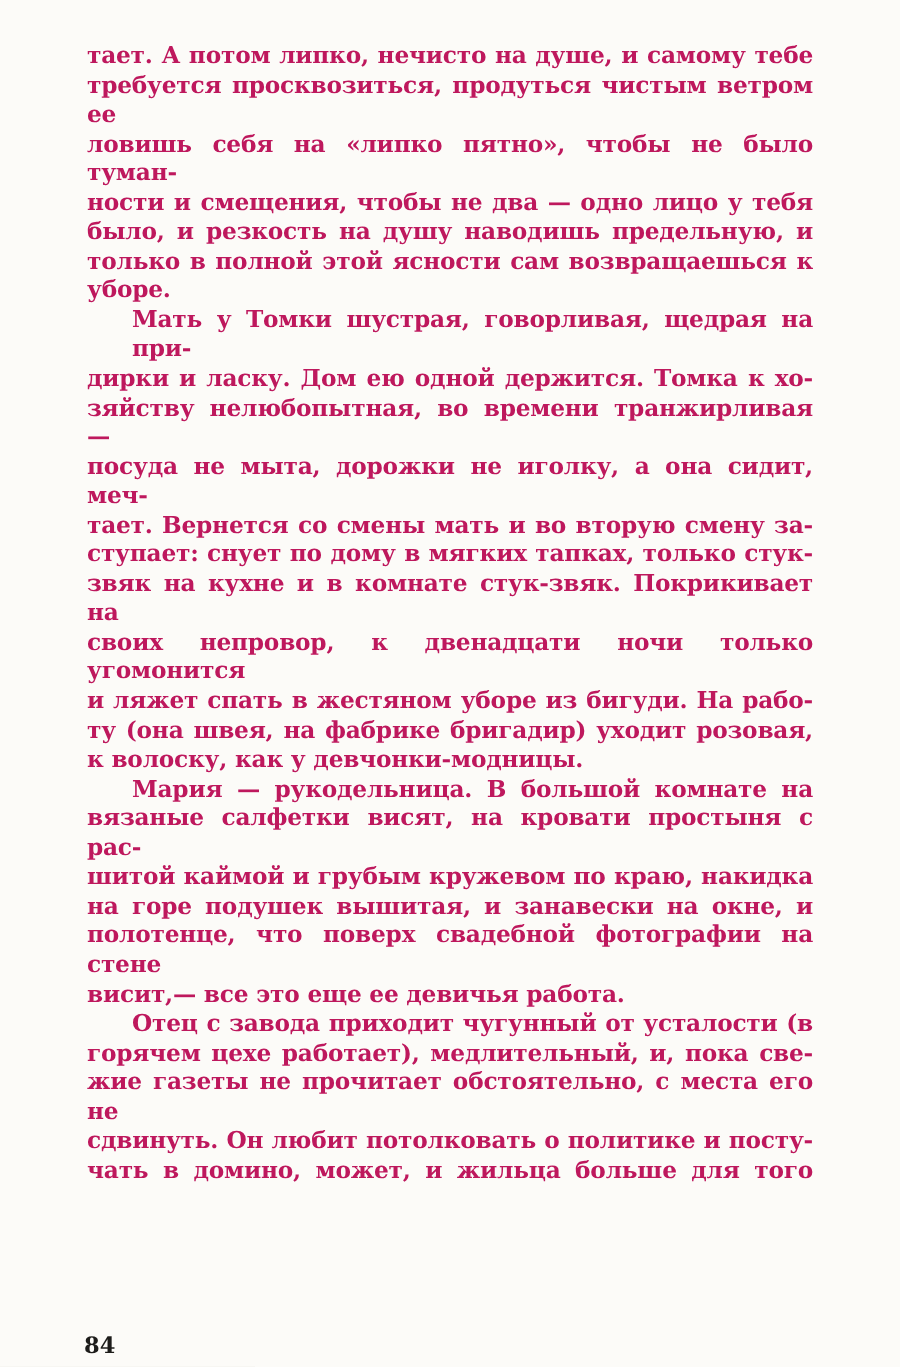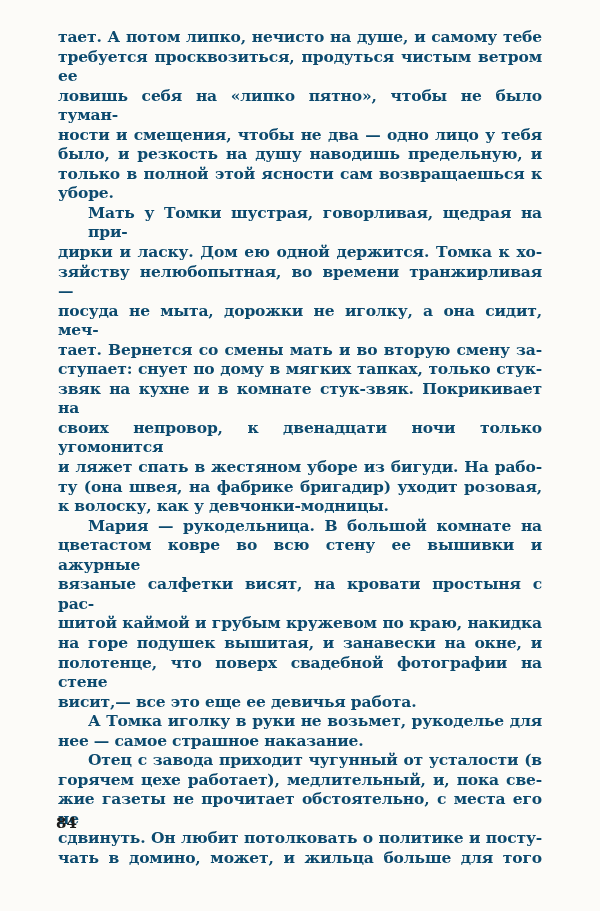--- a/index.html
+++ b/index.html
@@ -18,35 +18,35 @@
     position: absolute;
     left: 58px; top: 27px;
     width: 484px;
   }
   .line {
     font-family: "DejaVu Serif", "Liberation Serif", serif;
     font-weight: bold;
     font-size: 15.5px;
     line-height: 19.55px;
     letter-spacing: -0.15px;
-    color: #0c4a6e;
+    color: #be185d;
     text-align: justify;
     text-align-last: justify;
     white-space: normal;
     overflow: visible;
   }
   .line.last {
     text-align-last: left;
   }
   .line.indent {
     padding-left: 30px;
   }
   .folio {
     position: absolute;
-    left: 56px; top: 814px;
+    left: 56px; top: 888px;
     font-family: "DejaVu Serif", "Liberation Serif", serif;
     font-weight: bold;
     font-size: 15px;
     color: #1d1c1a;
   }
 </style>
 </head>
 <body>
 
 <div class="book-page">
@@ -68,30 +68,25 @@
         <div class="line">тает. Вернется со смены мать и во вторую смену за-</div>
         <div class="line">ступает: снует по дому в мягких тапках, только стук-</div>
         <div class="line">звяк на кухне и в комнате стук-звяк. Покрикивает на</div>
         <div class="line">своих непровор, к двенадцати ночи только угомонится</div>
         <div class="line">и ляжет спать в жестяном уборе из бигуди. На рабо-</div>
         <div class="line">ту (она швея, на фабрике бригадир) уходит розовая,</div>
         <div class="line last">к волоску, как у девчонки-модницы.</div>
       </div>
       <div class="paragraph">
         <div class="line indent">Мария — рукодельница. В большой комнате на</div>
-        <div class="line">цветастом ковре во всю стену ее вышивки и ажурные</div>
         <div class="line">вязаные салфетки висят, на кровати простыня с рас-</div>
         <div class="line">шитой каймой и грубым кружевом по краю, накидка</div>
         <div class="line">на горе подушек вышитая, и занавески на окне, и</div>
         <div class="line">полотенце, что поверх свадебной фотографии на стене</div>
         <div class="line last">висит,— все это еще ее девичья работа.</div>
-      </div>
-      <div class="paragraph">
-        <div class="line indent">А Томка иголку в руки не возьмет, рукоделье для</div>
-        <div class="line last">нее — самое страшное наказание.</div>
       </div>
       <div class="paragraph">
         <div class="line indent">Отец с завода приходит чугунный от усталости (в</div>
         <div class="line">горячем цехе работает), медлительный, и, пока све-</div>
         <div class="line">жие газеты не прочитает обстоятельно, с места его не</div>
         <div class="line">сдвинуть. Он любит потолковать о политике и посту-</div>
         <div class="line">чать в домино, может, и жильца больше для того</div>
       </div>
     </div>
   <div class="folio">84</div>

